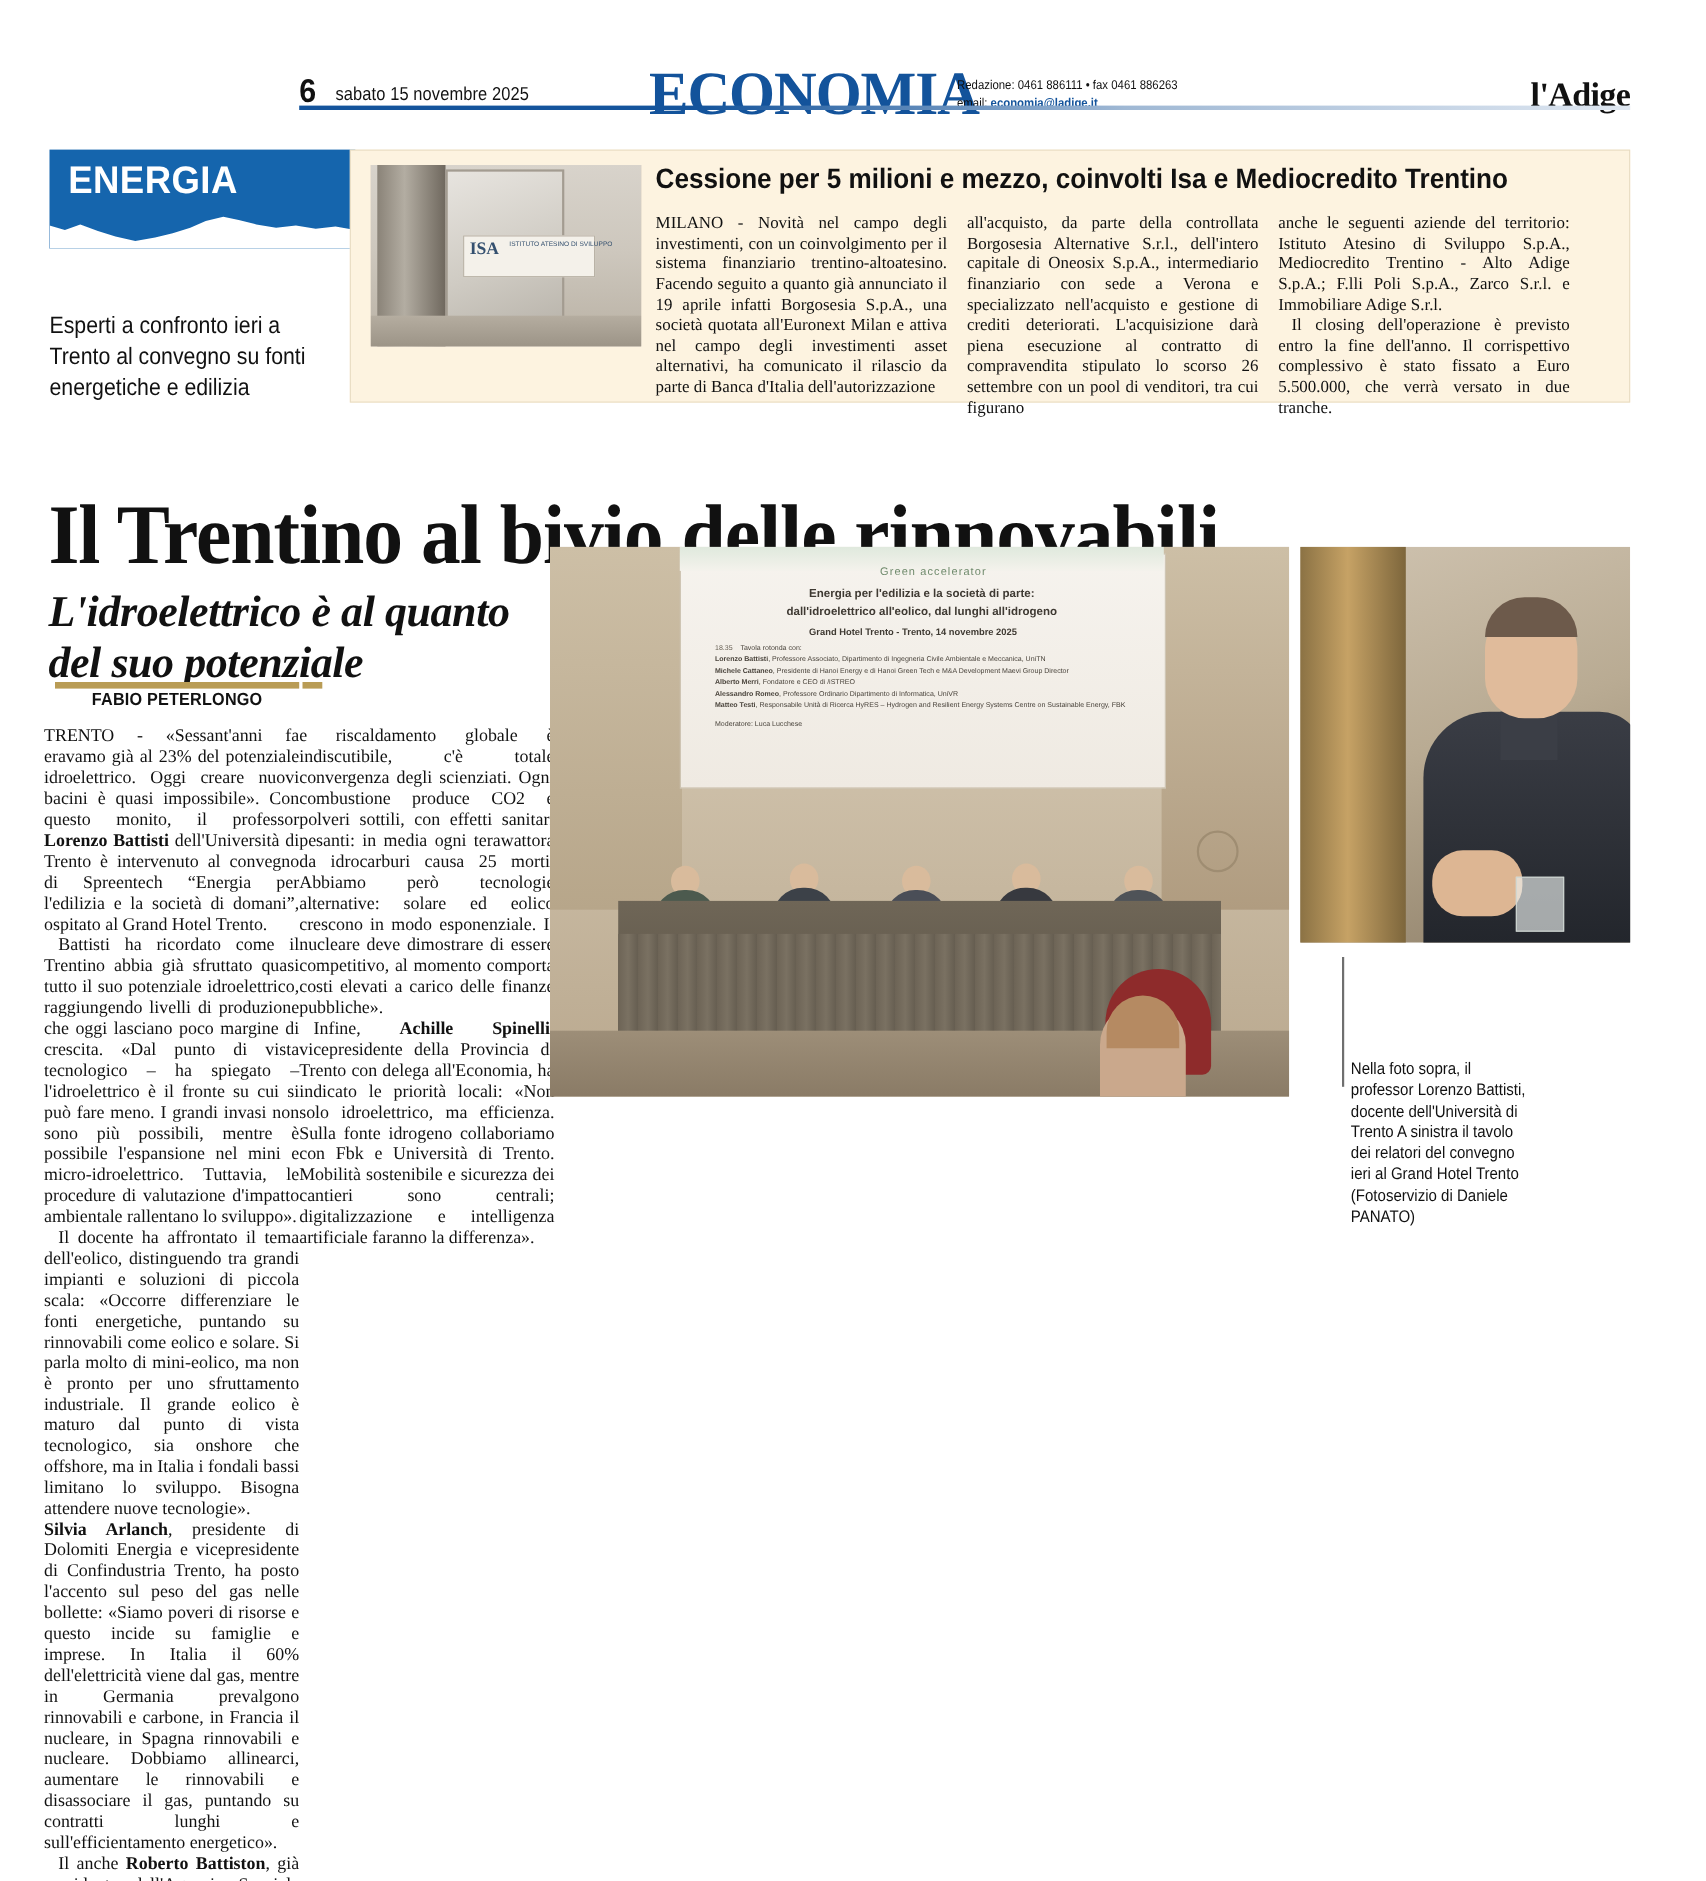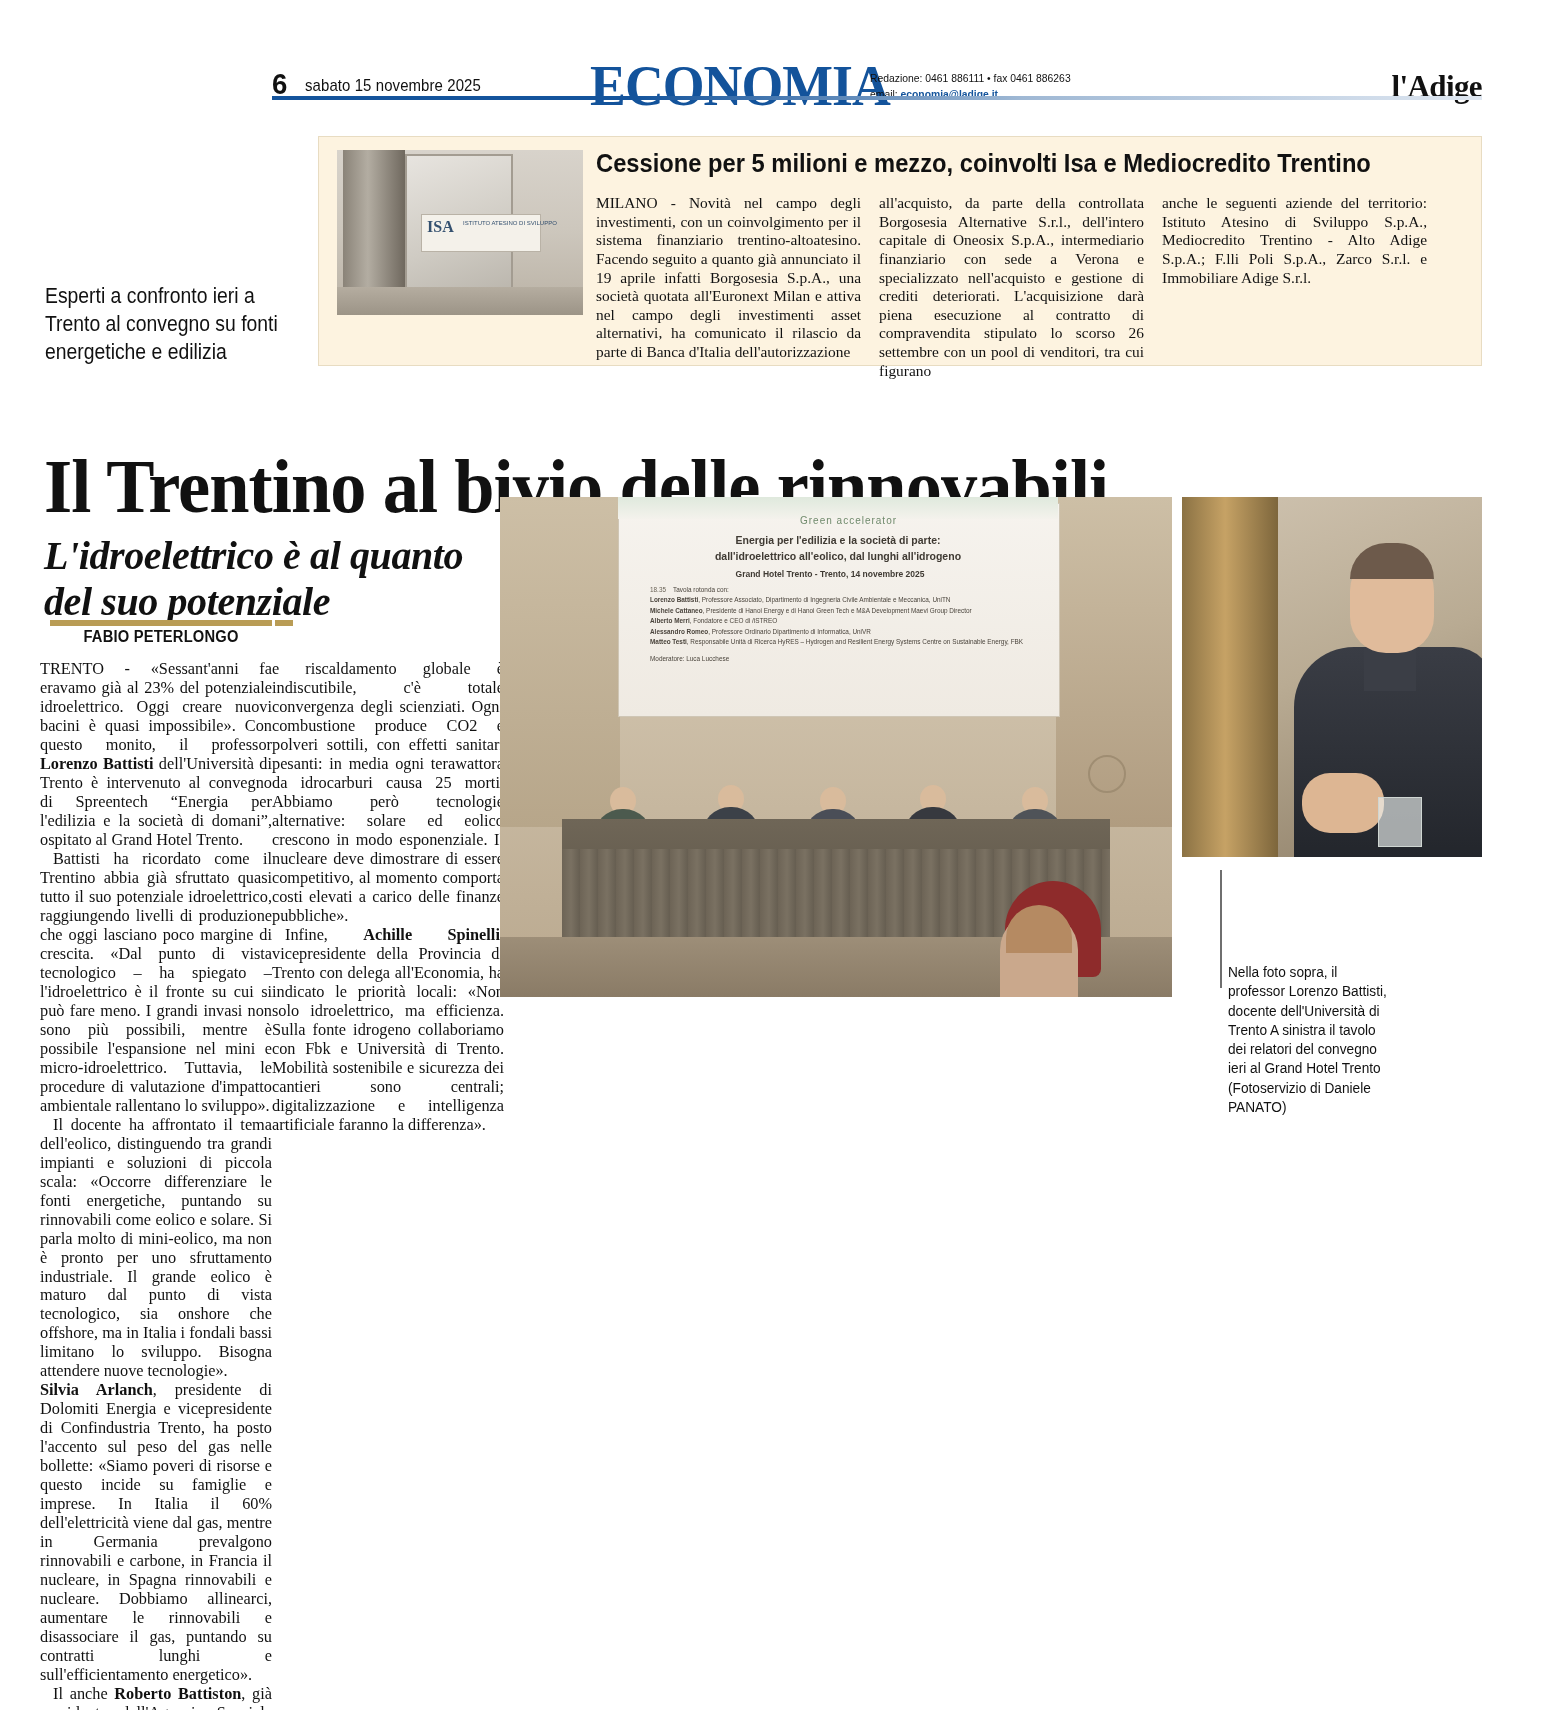--- a/index.html
+++ b/index.html
@@ -216,20 +216,28 @@
     <div class="section-title">ECONOMIA</div>
     <div class="contact">
       <div>Redazione: 0461 886111 • fax 0461 886263</div>
       <div><span>email:</span>
         <span class="mail">economia@ladige.it</span></div>
     </div>
     <div class="logo-adige">l'Adige</div>
   </div>
   <div class="rule-top"></div>
 
+  <div class="badge-wrap">
+    <div class="badge">
+      <div class="badge-label">ENERGIA</div>
+      <svg class="badge-tear" viewBox="0 0 278 36" preserveAspectRatio="none">
+        <path d="M0 14 L14 18 L28 13 L44 19 L60 24 L78 28 L96 25 L112 21 L128 16 L142 10 L158 6 L172 9 L188 13 L206 16 L224 14 L242 17 L260 15 L278 18 L278 36 L0 36 Z" fill="#ffffff"></path>
+      </svg>
+    </div>
+  </div>
   <div class="kicker">Esperti a confronto ieri a Trento al convegno su fonti energetiche e edilizia</div>
 
   <div class="topbox">
     <div class="topbox-photo">
       <div class="tp-bg"></div>
       <div class="tp-door"></div>
       <div class="tp-glass"></div>
       <div class="tp-sign"></div>
       <div class="tp-sign-isa">ISA</div>
       <div class="tp-sign-sub">ISTITUTO ATESINO DI SVILUPPO</div>
@@ -238,20 +246,21 @@
     <div class="topbox-head">Cessione per 5 milioni e mezzo, coinvolti Isa e Mediocredito Trentino</div>
     <div class="topbox-cols">
       <div class="tb-col c1">
         <p>MILANO - Novità nel campo degli investimenti, con un coinvolgimento per il sistema finanziario trentino-altoatesino. Facendo seguito a quanto già annunciato il 19 aprile infatti Borgosesia S.p.A., una società quotata all'Euronext Milan e attiva nel campo degli investimenti asset alternativi, ha comunicato il rilascio da parte di Banca d'Italia dell'autorizzazione</p>
       </div>
       <div class="tb-col c2">
         <p>all'acquisto, da parte della controllata Borgosesia Alternative S.r.l., dell'intero capitale di Oneosix S.p.A., intermediario finanziario con sede a Verona e specializzato nell'acquisto e gestione di crediti deteriorati. L'acquisizione darà piena esecuzione al contratto di compravendita stipulato lo scorso 26 settembre con un pool di venditori, tra cui figurano</p>
       </div>
       <div class="tb-col c3">
         <p>anche le seguenti aziende del territorio: Istituto Atesino di Sviluppo S.p.A., Mediocredito Trentino - Alto Adige S.p.A.; F.lli Poli S.p.A., Zarco S.r.l. e Immobiliare Adige S.r.l.</p>
+        <p class="ind">Il closing dell'operazione è previsto entro la fine dell'anno. Il corrispettivo complessivo è stato fissato a Euro 5.500.000, che verrà versato in due tranche.</p>
       </div>
     </div>
   </div>
 
   <h1 class="headline">Il Trentino al bivio delle rinnovabili</h1>
   <h2 class="subhead">L'idroelettrico è al quanto del suo potenziale</h2>
 
   <div class="byline-rule"></div>
   <div class="byline-rule2"></div>
   <div class="byline">FABIO PETERLONGO</div>

